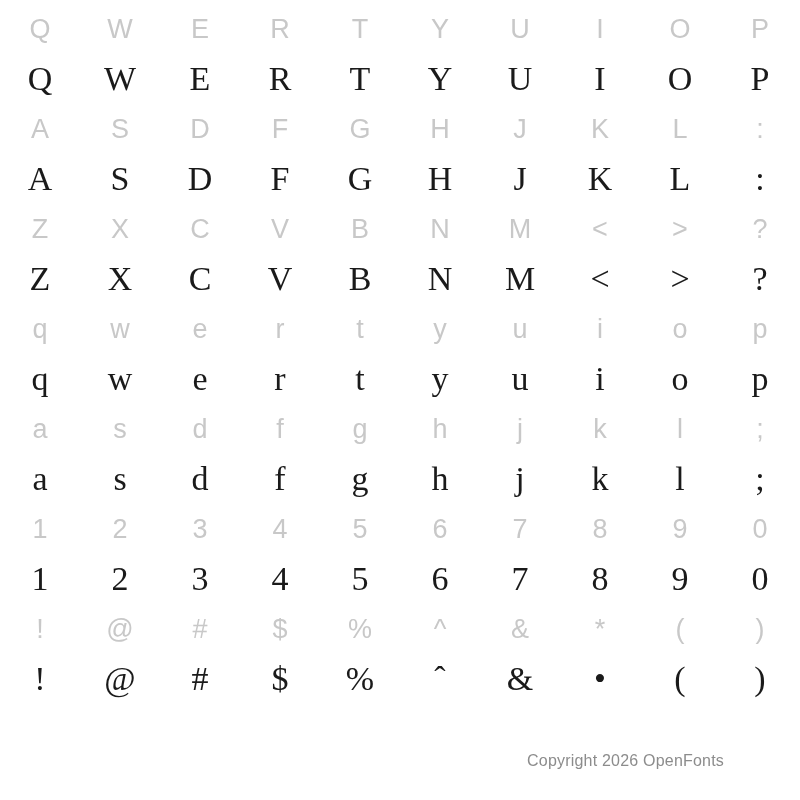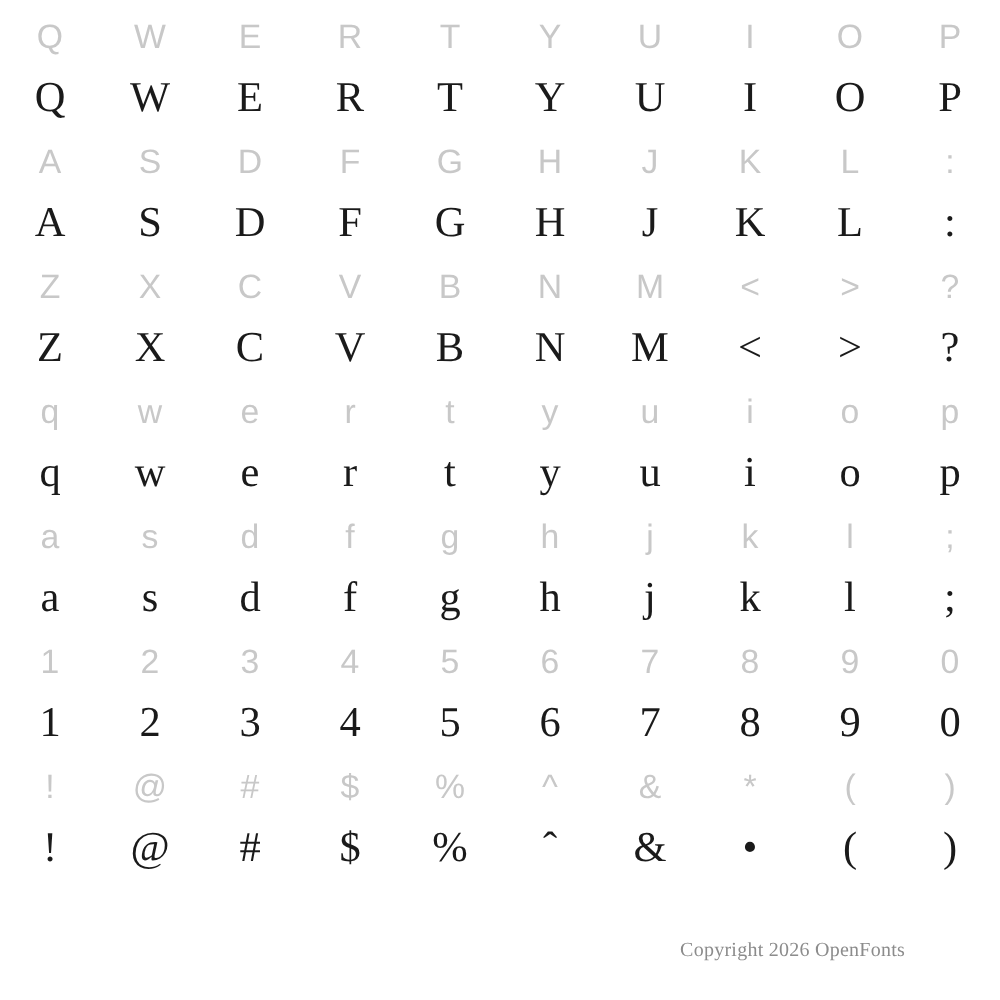--- a/index.html
+++ b/index.html
@@ -55,21 +55,21 @@
   .row-sample .cell {
     font-family: "Liberation Serif", serif;
     font-size: 34px;
     color: #1a1a1a;
     line-height: 50px;
   }
   .footer {
     position: absolute;
     right: 76px;
     bottom: 30px;
-    font-family: Liberation Serif, serif;
+    font-family: Liberation Sans, sans-serif;
     font-size: 16px;
     color: #8c8c8c;
     letter-spacing: 0.2px;
     white-space: nowrap;
   }
 </style>
 </head>
 <body>
 
 <div id="sheet">

